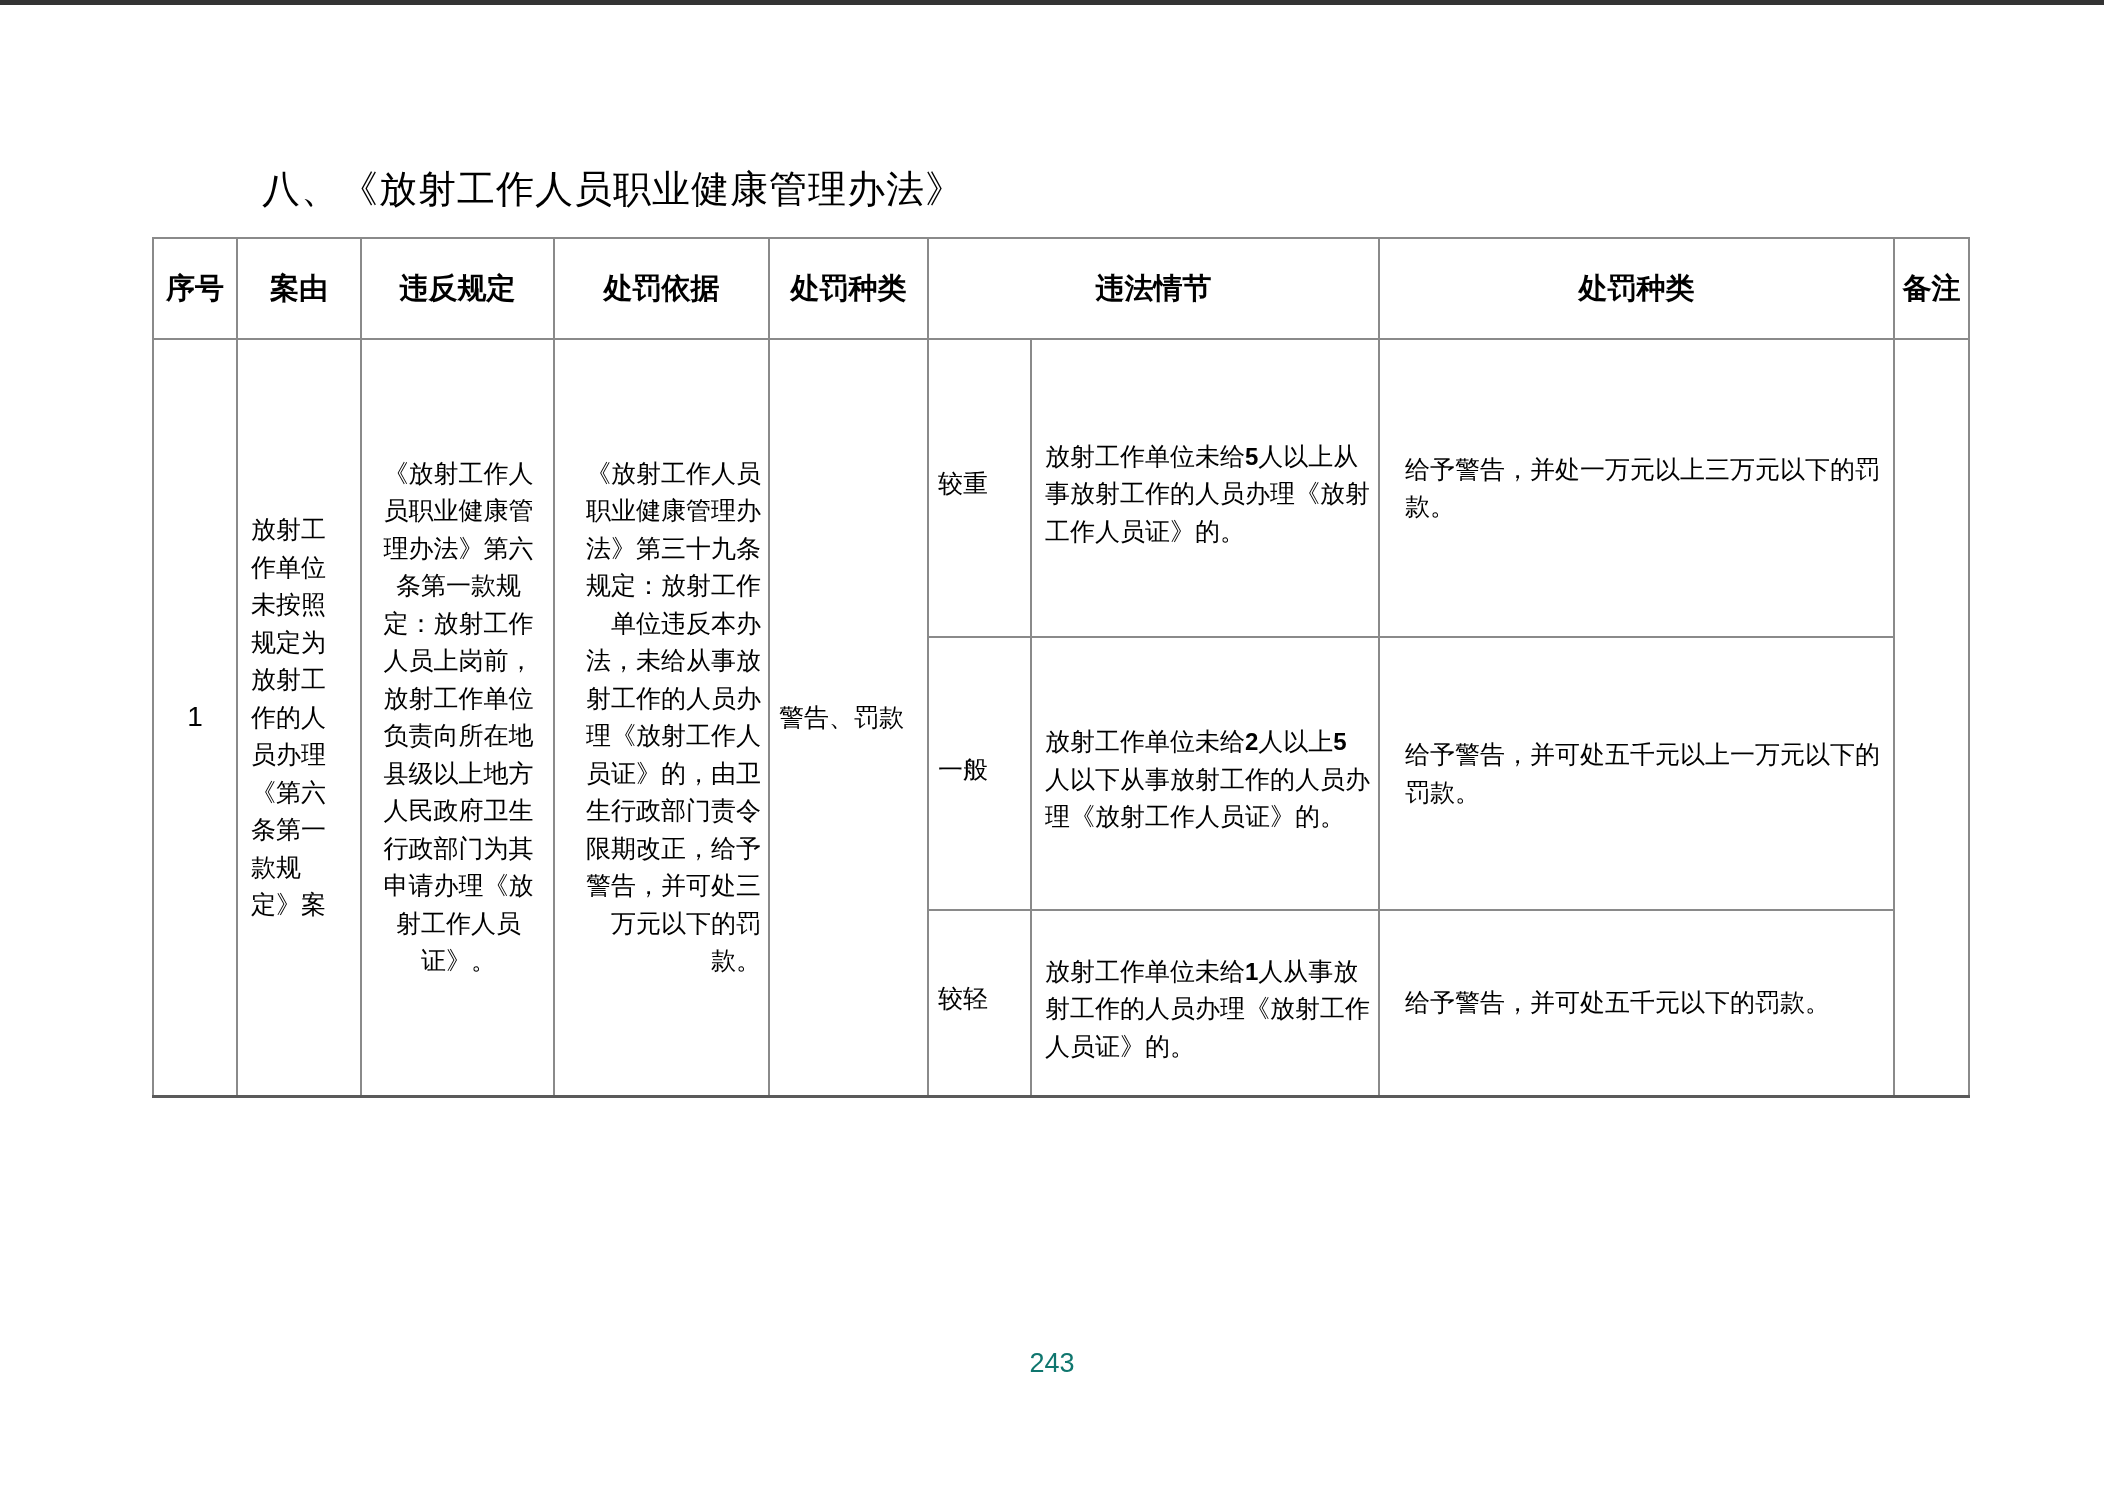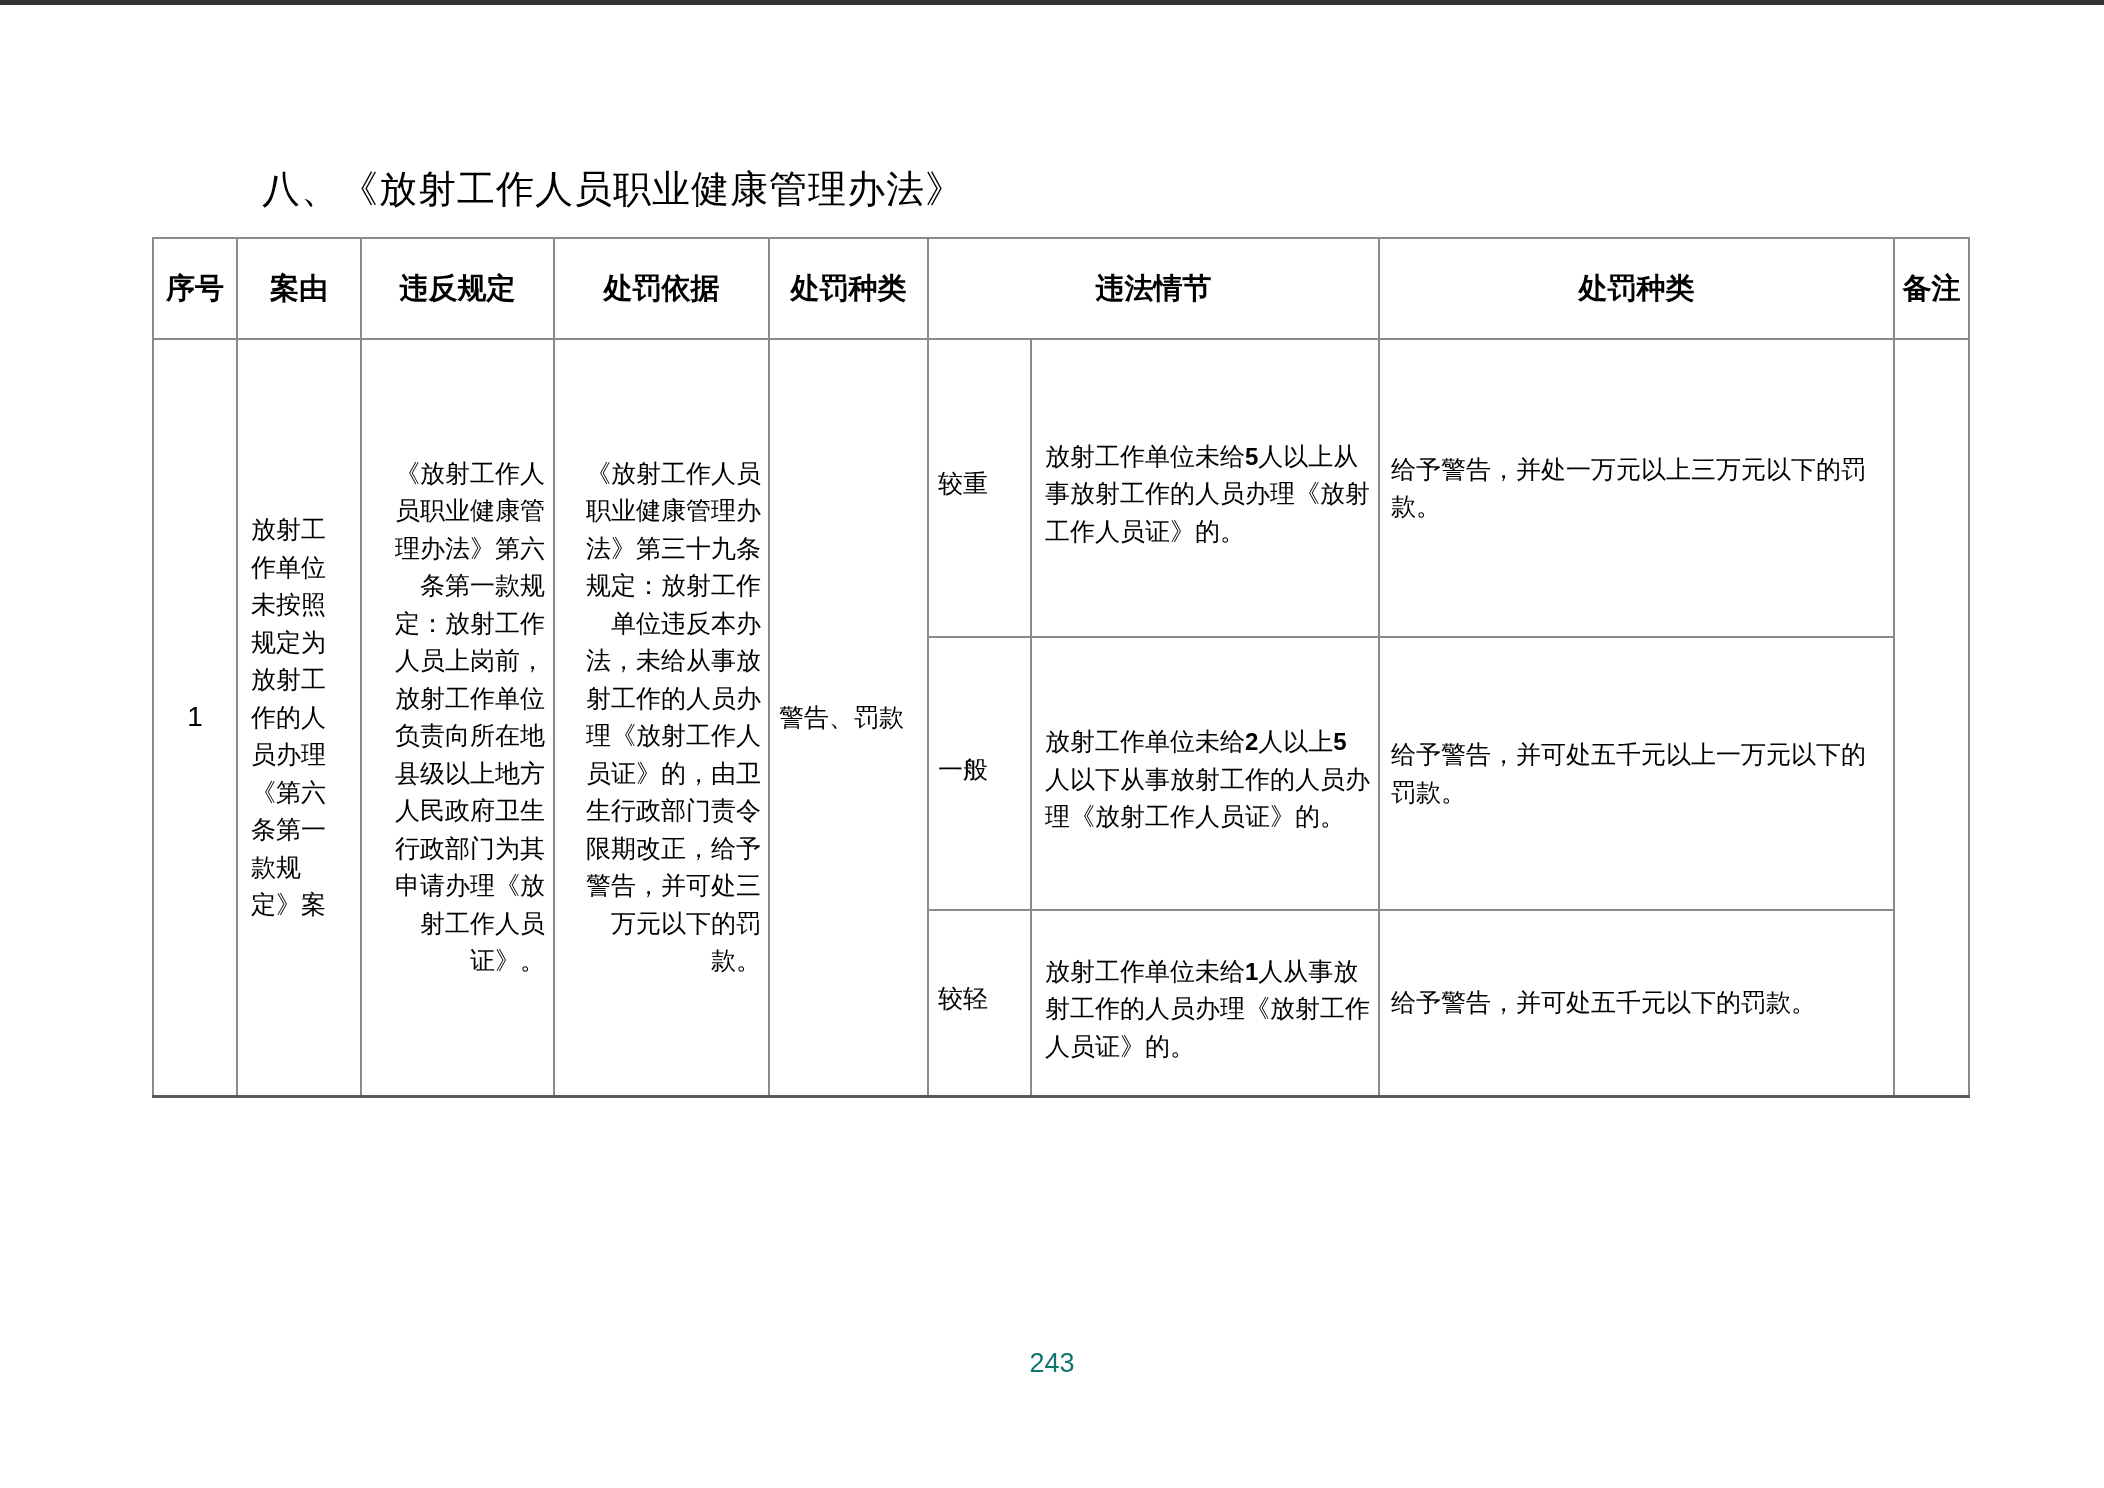--- a/index.html
+++ b/index.html
@@ -71,40 +71,40 @@
     text-align: center;
     font-size: 28px;
     font-family: "Liberation Sans", "DejaVu Sans", sans-serif;
   }
   .cell-cause {
     padding: 0 11px 0 13px;
     text-align: left;
   }
   .cell-provision {
     padding: 0 8px 0 10px;
-    text-align: right;
+    text-align: center;
   }
   .cell-basis {
     padding: 0 7px 0 8px;
     text-align: right;
   }
   .cell-type {
     padding: 0 4px 0 9px;
     text-align: left;
   }
   .cell-severity {
     padding: 0 4px 8px 9px;
     text-align: left;
   }
   .cell-desc {
     padding: 12px 8px 0 13px;
     text-align: left;
   }
   .cell-standard {
-    padding: 0 8px 0 11px;
+    padding: 0 8px 0 25px;
     text-align: left;
   }
   .cell-remarks {
     padding: 0 4px;
   }
   .cell-desc b, .cell-standard b {
     font-family: "Liberation Sans", "DejaVu Sans", sans-serif;
     font-weight: bold;
     font-size: 24px;
   }

